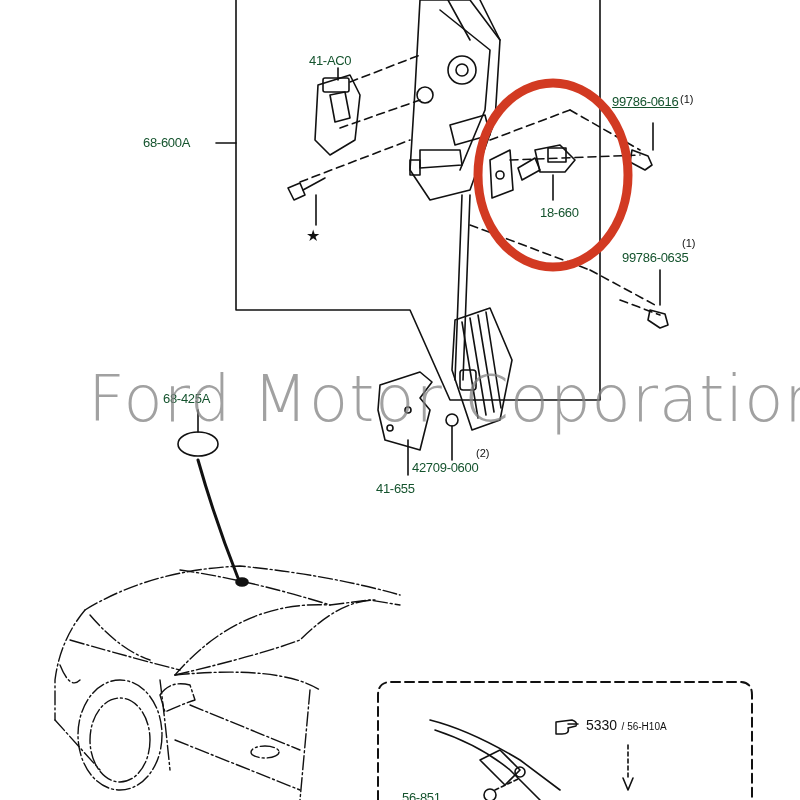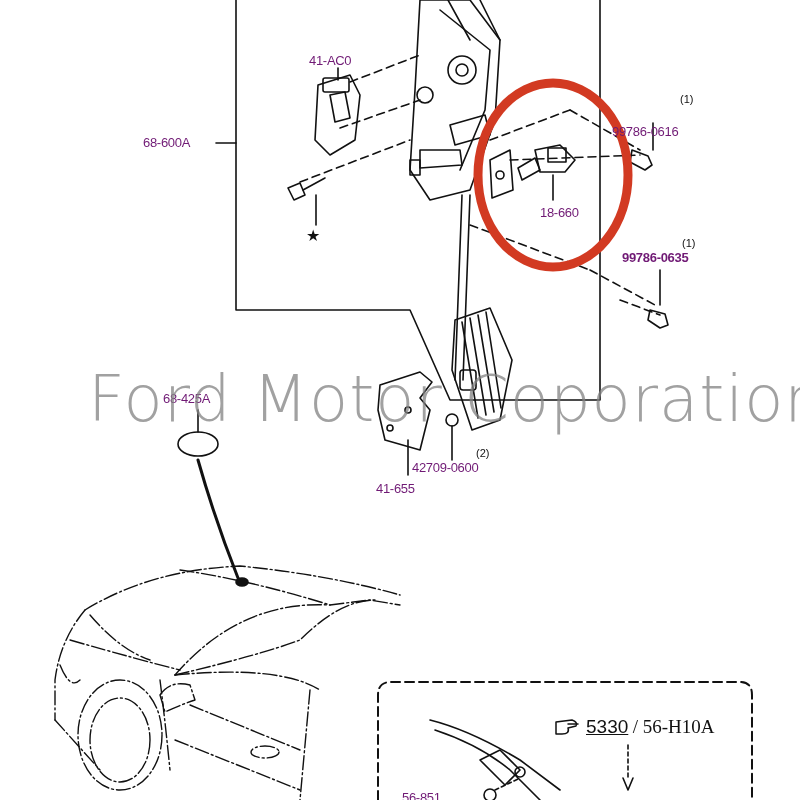--- a/index.html
+++ b/index.html
@@ -1,24 +1,24 @@
 <!DOCTYPE html>
 <html><head>
 <meta charset="utf-8">
 <style>
   html, body { margin: 0; padding: 0; background: #ffffff; }
   body { width: 800px; height: 800px; position: relative; overflow: hidden; }
   .stage { position: absolute; left: 0; top: 0; width: 800px; height: 800px; }
   svg.drawing { position: absolute; left: 0; top: 0; }
-  .lbl { position: absolute; font-family: "Liberation Sans", sans-serif; font-size: 13px; color: #701a75; letter-spacing: -0.3px; white-space: nowrap; }
+  .lbl { position: absolute; font-family: "Liberation Sans", sans-serif; font-size: 13px; color: #14532d; letter-spacing: -0.3px; white-space: nowrap; }
   .qty { position: absolute; font-family: "Liberation Sans", sans-serif; font-size: 11px; color: #111; }
   .watermark { position: absolute; left: 88px; top: 362px; font-family: "DejaVu Sans", sans-serif; font-weight: 200; font-size: 64px; color: rgba(130,130,130,0.75); letter-spacing: 1px; white-space: nowrap; }
   .ref { position: absolute; font-family: "Liberation Sans", sans-serif; color: #111; white-space: nowrap; }
-  .ref .big { font-size: 19px; text-decoration: underline; }
-  .ref .small { font-size: 19px; font-family: Liberation Serif, serif; }
+  .ref .big { font-size: 14px; }
+  .ref .small { font-size: 10px; }
 </style>
 </head>
 <body>
 
 <div class="stage">
 
 <svg class="drawing" width="800" height="800" viewBox="0 0 800 800" fill="none" stroke="#111" stroke-width="1.6" stroke-linecap="round" stroke-linejoin="round">
 
   <g>
     <polyline points="236,0 236,310 410,310 450,400 600,400 600,0"></polyline>
@@ -152,24 +152,24 @@
     <path d="M556,722 L572,720 Q578,722 576,726 L568,728 Q570,734 562,734 L556,734 Z"></path>
     <line x1="568" y1="724" x2="578" y2="724"></line>
   </g>
 </svg>
 
 <div class="lbl" style="left:309px;top:53px;">41-AC0</div>
 <div class="lbl" style="left:143px;top:135px;">68-600A</div>
 <div class="lbl" style="left:540px;top:205px;text-align:right;">18-660</div>
 
 <div class="qty" style="left:680px;top:93px;">(1)</div>
-<div class="lbl" style="left:612px;top:124px;">99786-0616</div>
+<div class="lbl" style="left:612px;top:94px;text-decoration:underline;">99786-0616</div>
 
 <div class="qty" style="left:682px;top:237px;">(1)</div>
-<div class="lbl" style="left:622px;top:250px;font-weight:bold;">99786-0635</div>
+<div class="lbl" style="left:622px;top:250px;">99786-0635</div>
 
 <div class="lbl" style="left:163px;top:391px;">68-425A</div>
 
 <div class="qty" style="left:476px;top:447px;">(2)</div>
 <div class="lbl" style="left:412px;top:460px;">42709-0600</div>
 <div class="lbl" style="left:376px;top:481px;">41-655</div>
 
 <div class="ref" style="left:586px;top:716px;">
   <span class="big">5330</span>
   <span class="small">/ 56-H10A</span>

